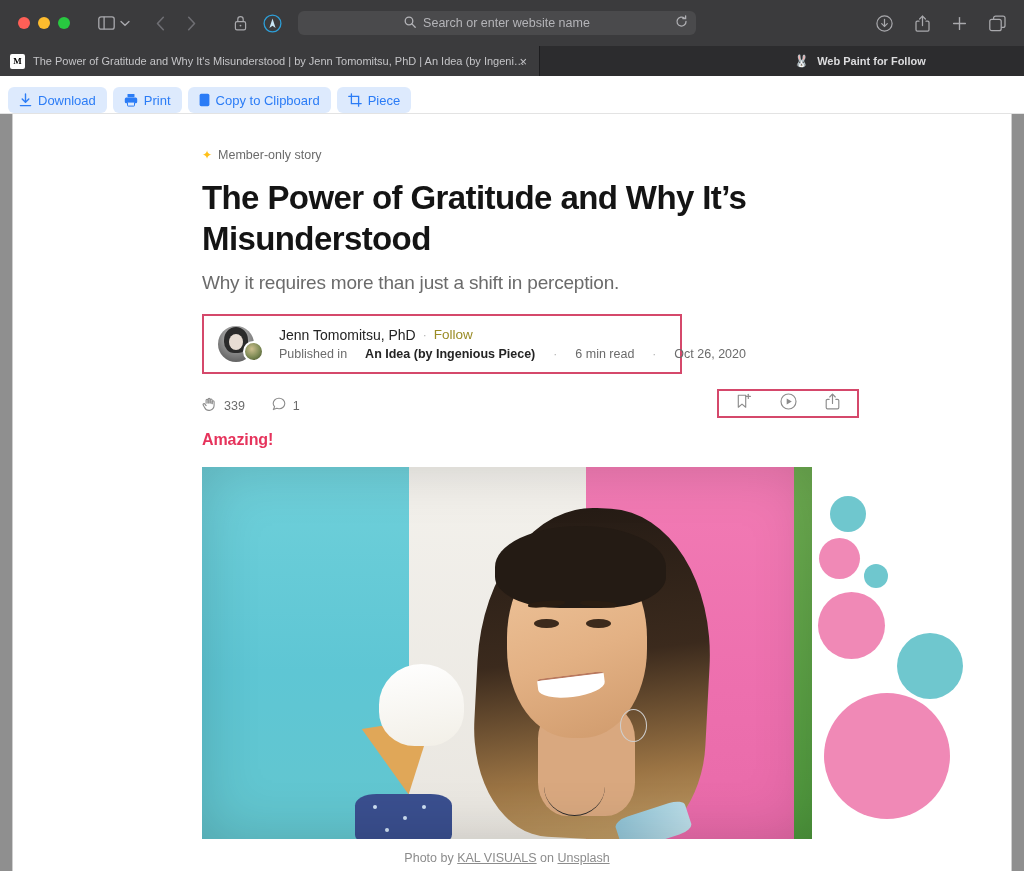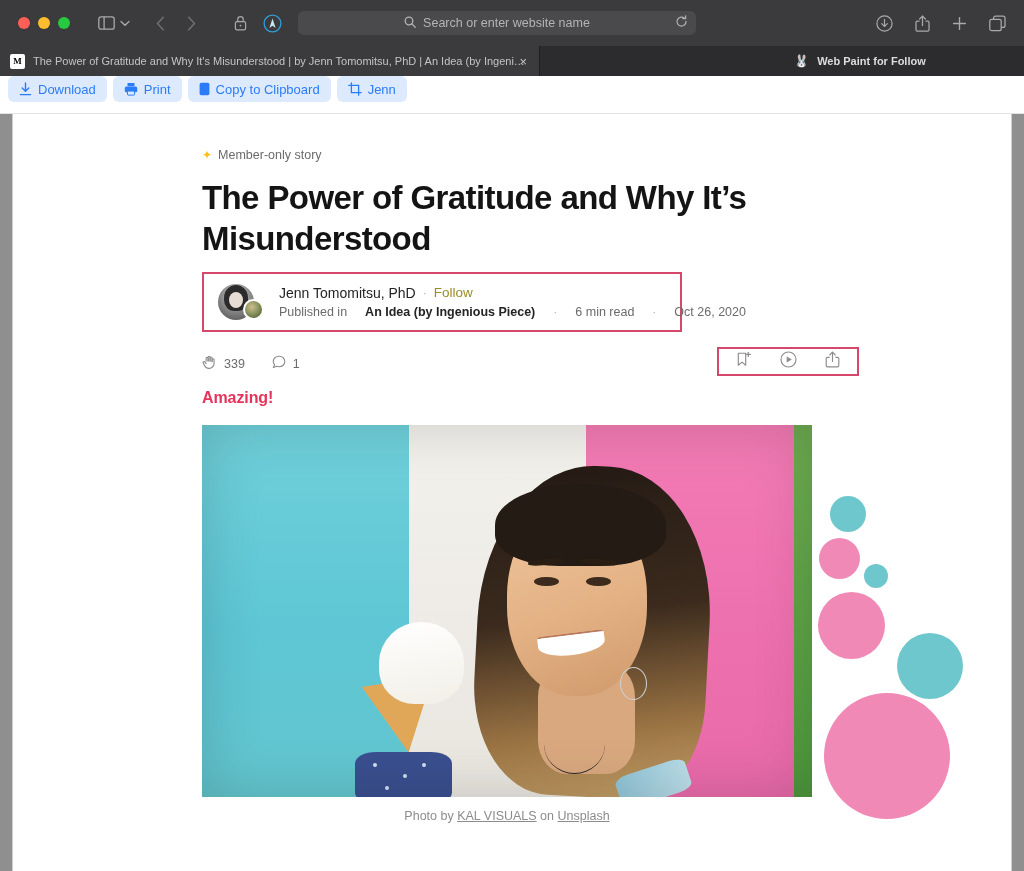--- a/index.html
+++ b/index.html
@@ -172,21 +172,21 @@
   .bunny-icon { font-size: 12px; line-height: 1; }
 
   
   .paint-toolbar {
     position: absolute;
     top: 76px; left: 0;
     width: 1024px;
     height: 38px;
     background: #ffffff;
     display: flex;
-    align-items: flex-start;
+    align-items: flex-end;
     padding-left: 8px;
     gap: 6px;
     border-bottom: 1px solid #e3e3e3;
   }
   .paint-btn {
     display: flex;
     align-items: center;
     gap: 6px;
     height: 26px;
     padding: 0 11px;
@@ -660,36 +660,37 @@
       <span>Copy to Clipboard</span>
     </div>
 
     <div class="paint-btn">
       <span>
         <svg width="14" height="14" viewBox="0 0 14 14" fill="none" stroke="#2b7cf6" stroke-width="1.3" stroke-linecap="round">
           <path d="M3.4 0.8 V10.6 H13.2"></path>
           <path d="M0.8 3.4 H10.6 V13.2"></path>
         </svg>
       </span>
-      <span>Jenn</span>
+      <span>Piece</span>
     </div>
   </div>
 
   <div class="page-wrap">
     <div class="page">
 
       <div class="article">
 
         <div class="col">
           <div class="member-row">
             <span class="star-icon">✦</span>
             <span>Member-only story</span>
           </div>
 
           <h1 class="headline">The Power of Gratitude and Why It’s Misunderstood</h1>
+          <p class="subhead">Why it requires more than just a shift in perception.</p>
         </div>
 
         <div class="byline-box">
           <div class="avatars">
             <div class="avatar-main">
               <div class="avatar-hair"></div>
               <div class="avatar-face"></div>
             </div>
             <div class="avatar-pub"></div>
           </div>

